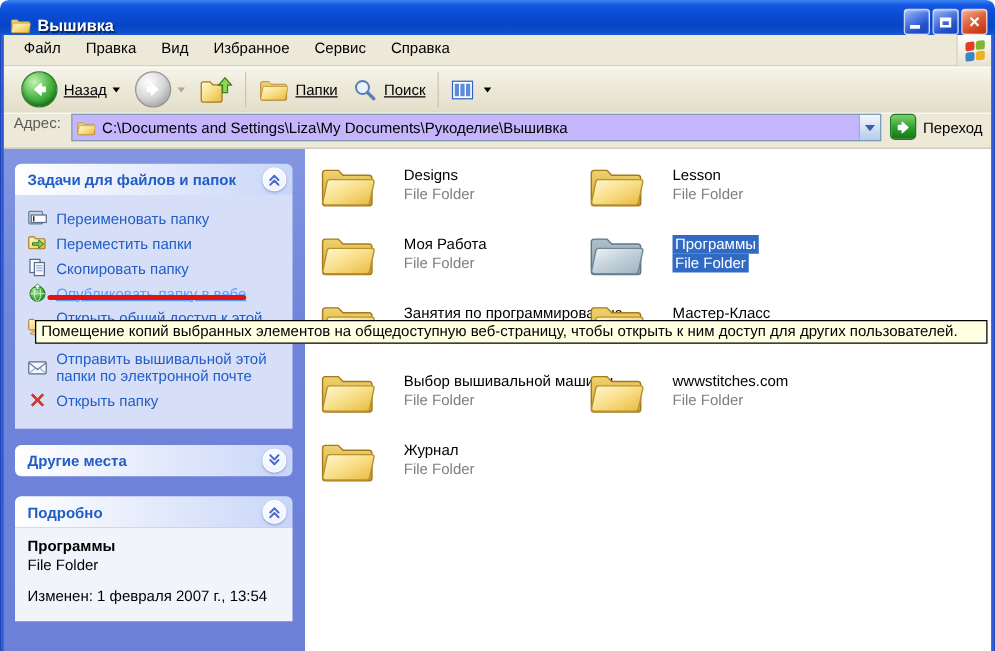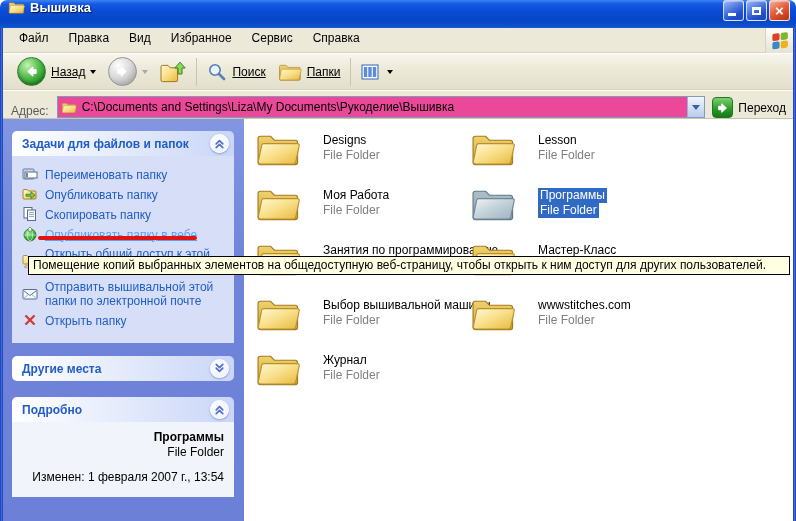--- a/index.html
+++ b/index.html
@@ -8,21 +8,21 @@
   #window { position:relative; width:796px; height:521px; overflow:hidden; background:#fff; }
 
   
   .border-l,.border-r { position:absolute; top:26px; bottom:0; width:3px; z-index:6;
     background:linear-gradient(90deg,#1538a8,#3d6ae4,#1538a8); }
   .border-l{left:0;} .border-r{right:0;}
 
   .titlebar { position:absolute; left:0; right:0; top:0; height:28px; z-index:7;
     border-radius:7px 7px 0 0;
     background:linear-gradient(180deg,#3a85f2 0%,#1659e2 14%,#0b4cd6 38%,#0646c6 72%,#0c4fcc 92%,#1b5bd4 100%);
-    display:flex; align-items:flex-start; padding:0 6px 0 8px; }
+    display:flex; align-items:flex-end; padding:0 6px 0 8px; }
   .tb-icon { width:17px; height:15px; margin-right:5px; }
   .tb-title { color:#fff; font-weight:bold; font-size:13px; text-shadow:1px 1px 1px rgba(0,0,0,.65); }
   .tb-buttons { margin-left:auto; display:flex; gap:2px; }
   .tbb { width:21px; height:21px; border-radius:3px; border:1px solid rgba(255,255,255,.75);
     display:flex; align-items:center; justify-content:center; position:relative;
     background:linear-gradient(150deg,#9db9f5 0%,#4a74e0 45%,#2351cc 70%,#1c46b8 100%);
     box-shadow:inset 0 1px 1px rgba(255,255,255,.4); }
   .tbb.close { background:linear-gradient(150deg,#f6b39a 0%,#e4613c 45%,#cc4422 75%,#b03414 100%); }
   .glyph-min { position:absolute; left:4px; bottom:4px; width:8px; height:3px; background:#fff; }
   .glyph-max { width:9px; height:8px; border:2px solid #fff; border-top-width:3px; }
@@ -46,23 +46,23 @@
   .nav-circle.gray { background:radial-gradient(circle at 35% 28%,#ffffff,#d6d6d6 50%,#a0a0a0 85%);
     border:1px solid #949494; }
   .caret { width:0; height:0; border-left:3.5px solid transparent; border-right:3.5px solid transparent; border-top:4px solid #000; }
   .caret.dim { border-top-color:#a8a8a8; }
   .tb-sep { width:1px; height:28px; background:#c9c5ae; margin:0 4px; }
   .tb-label { color:#000; }
   .views-caret { margin-left:3px; }
 
   
   .addressbar { position:absolute; left:3px; right:3px; top:91px; height:28px; background:#ECE9D8;
-    border-bottom:1px solid #c9c5ae; display:flex; align-items:flex-end; padding:0 5px 0 8px; z-index:4; }
+    border-bottom:1px solid #c9c5ae; display:flex; align-items:flex-start; padding:0 5px 0 8px; z-index:4; }
   .addr-label { color:#5a5a5a; margin-right:8px; }
-  .addr-combo { flex:1; height:22px; background:#ec4899; border:1px solid #7F9DB9; display:flex; align-items:center; padding-left:3px; }
+  .addr-combo { flex:1; height:22px; background:#c4b5fd; border:1px solid #7F9DB9; display:flex; align-items:center; padding-left:3px; }
   .addr-folder { width:16px; height:13px; margin-right:5px; flex:0 0 16px; }
   .addr-text { flex:1; white-space:nowrap; overflow:hidden; color:#000; }
   .combo-btn { width:17px; height:20px; display:flex; align-items:center; justify-content:center;
     background:linear-gradient(180deg,#f2f7fd,#cfdcf3 60%,#b8ccec); border-left:1px solid #9ab0d8; }
   .combo-caret { width:0; height:0; border-left:4px solid transparent; border-right:4px solid transparent; border-top:5px solid #3a5fa8; }
   .go-btn { display:flex; align-items:center; gap:5px; margin-left:7px; padding-right:2px; }
   .go-icon { width:21px; height:21px; border-radius:4px;
     background:linear-gradient(180deg,#7fd06f,#2f9c2f 55%,#157815); border:1px solid #1f7a1f;
     display:flex; align-items:center; justify-content:center; }
 
@@ -77,21 +77,21 @@
     border-radius:5px 5px 0 0; color:#215DC6; font-weight:bold; cursor:pointer; }
   .panel.collapsed .panel-hd { border-radius:5px; }
   .chev { width:19px; height:19px; border-radius:50%; background:radial-gradient(circle at 40% 35%,#ffffff,#e9eefb);
     border:1px solid #ffffff; box-shadow:0 1px 2px rgba(60,80,160,.45); display:flex; align-items:center; justify-content:center; }
   .panel-bd { background:#d6dff7; padding:6px 4px 10px 10px; }
   .task { display:flex; align-items:center; gap:7px; margin:5px 0; cursor:pointer; }
   .task svg { flex:0 0 16px; width:16px; height:16px; margin-top:-1px; }
   .task span { color:#215DC6; line-height:14px; display:block; width:172px; }
   .task.hovered span { color:#5a9cff; text-decoration:underline; }
   .panel + .panel { margin-top:13px; }
-  .panel.details { margin-top:16px;text-align:right; }
+  .panel.details { margin-top:16px; }
   .details-bd { background:#f2f4fb; padding:8px 10px 12px 10px; color:#000; }
   .d-name { font-weight:bold; line-height:15px; }
   .d-type { line-height:15px; }
   .d-mod  { margin-top:10px; line-height:15px; }
 
   
   .tiles { position:absolute; left:11px; top:11px; display:grid; grid-template-columns:215px 300px; grid-auto-rows:55px; }
   .tile { display:flex; gap:22px; align-items:flex-start; cursor:default; }
   .tile .fldr { width:46px; height:38px; flex:0 0 46px; }
   .meta { display:flex; flex-direction:column; margin-top:3px; white-space:nowrap; align-items:flex-start; }
@@ -264,30 +264,30 @@
         </span>
       <span class="caret dim"></span>
     </div>
     <div class="tbtn">
       <svg width="26" height="22">
           <use href="#i-up"></use>
         </svg>
     </div>
     <div class="tb-sep"></div>
     <div class="tbtn">
+      <svg width="24" height="20" viewBox="0 0 48 40">
+          <use href="#i-folder"></use>
+        </svg>
+      <span class="tb-label">Папки</span>
+    </div>
+    <div class="tbtn">
       <svg width="20" height="20">
           <use href="#i-search"></use>
         </svg>
       <span class="tb-label">Поиск</span>
-    </div>
-    <div class="tbtn">
-      <svg width="24" height="20" viewBox="0 0 48 40">
-          <use href="#i-folder"></use>
-        </svg>
-      <span class="tb-label">Папки</span>
     </div>
     <div class="tb-sep"></div>
     <div class="tbtn">
       <svg width="18" height="16">
           <use href="#i-views"></use>
         </svg>
       <span class="caret views-caret"></span>
     </div>
   </div>
 
@@ -328,21 +328,21 @@
           <div class="task">
             <svg>
                 <use href="#i-rename"></use>
               </svg>
             <span>Переименовать папку</span>
           </div>
           <div class="task">
             <svg>
                 <use href="#i-move"></use>
               </svg>
-            <span>Опубликовать папку</span>
+            <span>Переместить папки</span>
           </div>
           <div class="task">
             <svg>
                 <use href="#i-copy"></use>
               </svg>
             <span>Скопировать папку</span>
           </div>
           <div class="task hovered">
             <svg>
                 <use href="#i-publish"></use>

